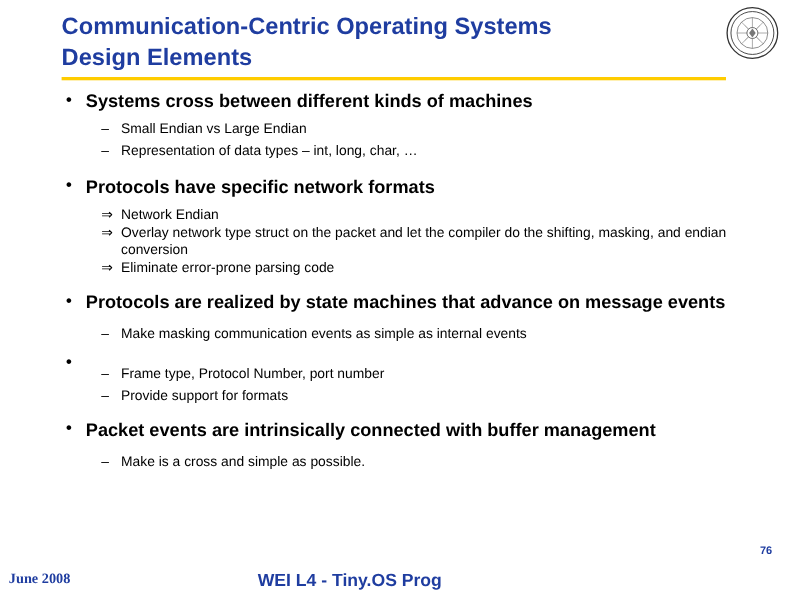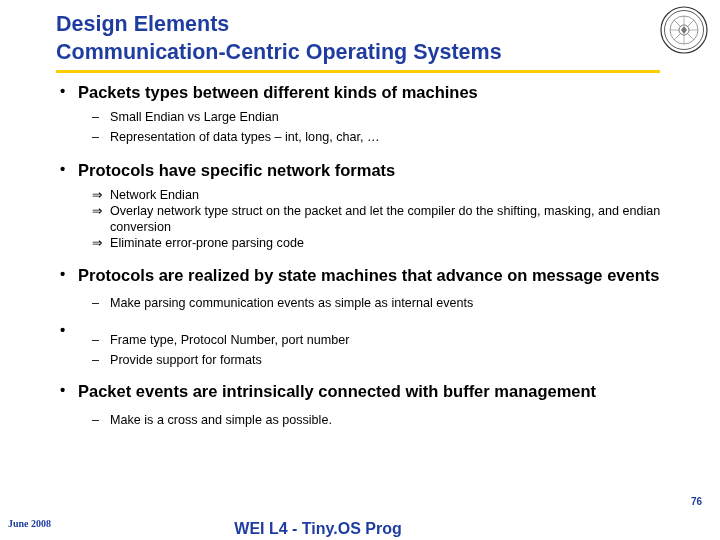--- a/index.html
+++ b/index.html
@@ -105,21 +105,21 @@
   .sp10 { height: 10px; }
   .sp12 { height: 12px; }
   .sp14 { height: 14px; }
 
   
   .footer-date {
     position: absolute;
     left: 8px;
     top: 518px;
     font-family: "Liberation Serif", serif;
-    font-size: 10px;
+    font-size: 13px;
     font-weight: bold;
     color: #1F3DA0;
     text-align: center;
   }
   .footer-center {
     position: absolute;
     left: 0;
     top: 520px;
     width: 636px;
     text-align: center;
@@ -135,22 +135,22 @@
     font-weight: bold;
     color: #1F3DA0;
   }
 </style>
 </head>
 <body>
 
 <div class="slide">
 
   <div class="title-block">
+    <div class="title-text">Communication-Centric Operating Systems</div>
     <div class="title-text">Design Elements</div>
-    <div class="title-text">Communication-Centric Operating Systems</div>
   </div>
   <div class="title-rule"></div>
 
   <div class="logo">
     <svg width="48" height="48" viewBox="0 0 48 48" xmlns="http://www.w3.org/2000/svg">
       <circle cx="24" cy="24" r="23" fill="#ffffff" stroke="#333333" stroke-width="1.2"></circle>
       <circle cx="24" cy="24" r="19.5" fill="#ffffff" stroke="#333333" stroke-width="0.8"></circle>
       <circle cx="24" cy="24" r="14" fill="#ffffff" stroke="#555555" stroke-width="0.6"></circle>
       <path d="M10 24 L38 24" stroke="#666666" stroke-width="0.5"></path>
       <path d="M24 10 L24 38" stroke="#666666" stroke-width="0.5"></path>
@@ -159,21 +159,21 @@
       <path d="M17 17 L31 31 M31 17 L17 31" stroke="#888888" stroke-width="0.4"></path>
       <circle cx="24" cy="24" r="5" fill="#ffffff" stroke="#444444" stroke-width="0.7"></circle>
       <path d="M21 24 L24 20 L27 24 L24 28 Z" fill="#777777"></path>
     </svg>
   </div>
 
   <div class="body">
 
     <div class="l1">
       <span class="bullet">•</span>
-      <span>Packets types between different kinds of machines</span>
+      <span>Systems cross between different kinds of machines</span>
     </div>
     <div class="sp8"></div>
     <div class="l2">
       <span class="dash">–</span>
       <span>Small Endian vs Large Endian</span>
     </div>
     <div class="sp4"></div>
     <div class="l2">
       <span class="dash">–</span>
       <span>Representation of data types – int, long, char, …</span>
@@ -201,21 +201,21 @@
 
     <div class="sp14"></div>
 
     <div class="l1">
       <span class="bullet">•</span>
       <span>Protocols are realized by state machines that advance on message events</span>
     </div>
     <div class="sp10"></div>
     <div class="l2">
       <span class="dash">–</span>
-      <span>Make parsing communication events as simple as internal events</span>
+      <span>Make masking communication events as simple as internal events</span>
     </div>
 
     <div class="sp10"></div>
 
     <div class="l1">
       <span class="bullet">•</span>
     </div>
     <div class="sp12"></div>
     <div class="l2">
       <span class="dash">–</span>

